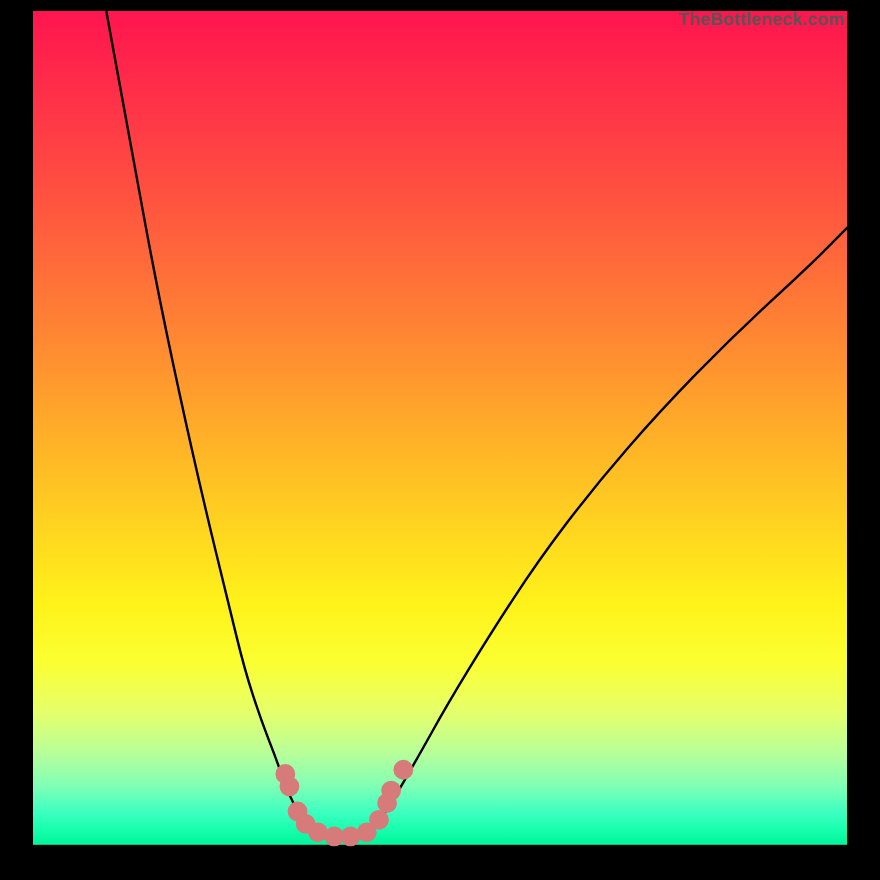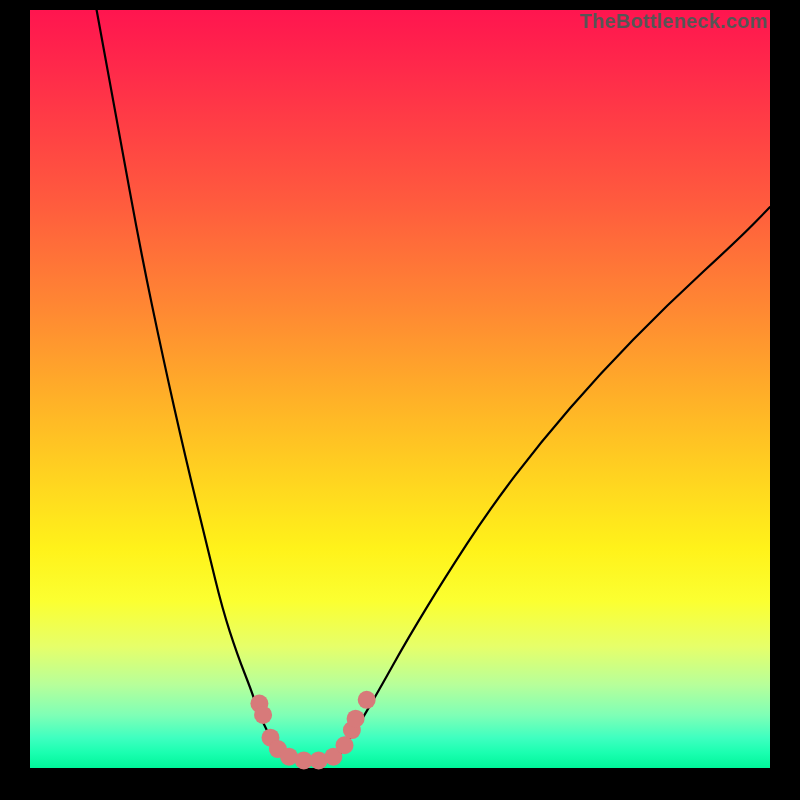--- a/index.html
+++ b/index.html
@@ -32,21 +32,21 @@
       #3fffc0 96%,
       #1affb0 98%,
       #00f59a 100%
     );
   }
   .attribution {
     position: absolute;
     top: 10px;
     right: 32px;
     color: #555;
-    font-size: 20px;
+    font-size: 16px;
     font-weight: 600;
     letter-spacing: 0.2px;
     z-index: 10;
     user-select: none;
   }
   svg {
     position: absolute;
     left: 0;
     top: 0;
   }

